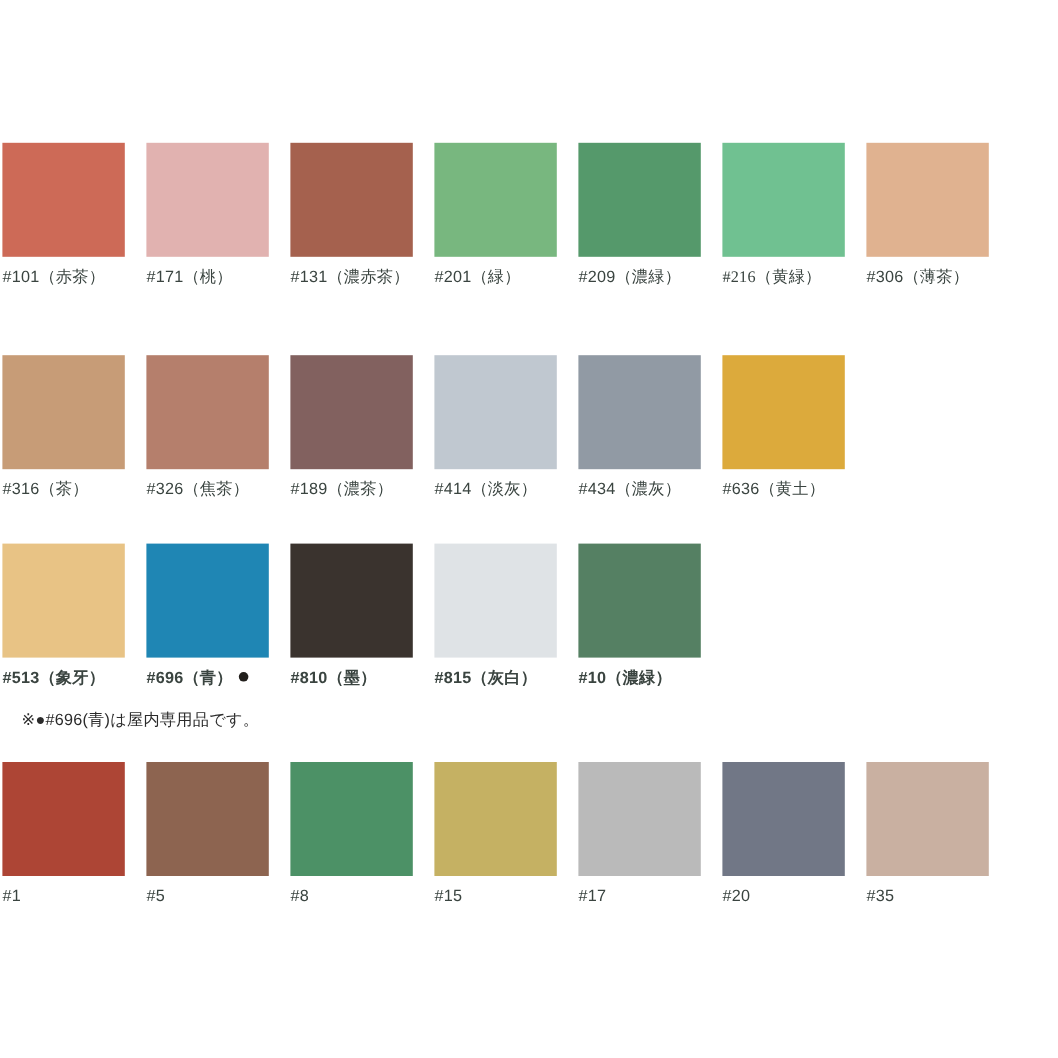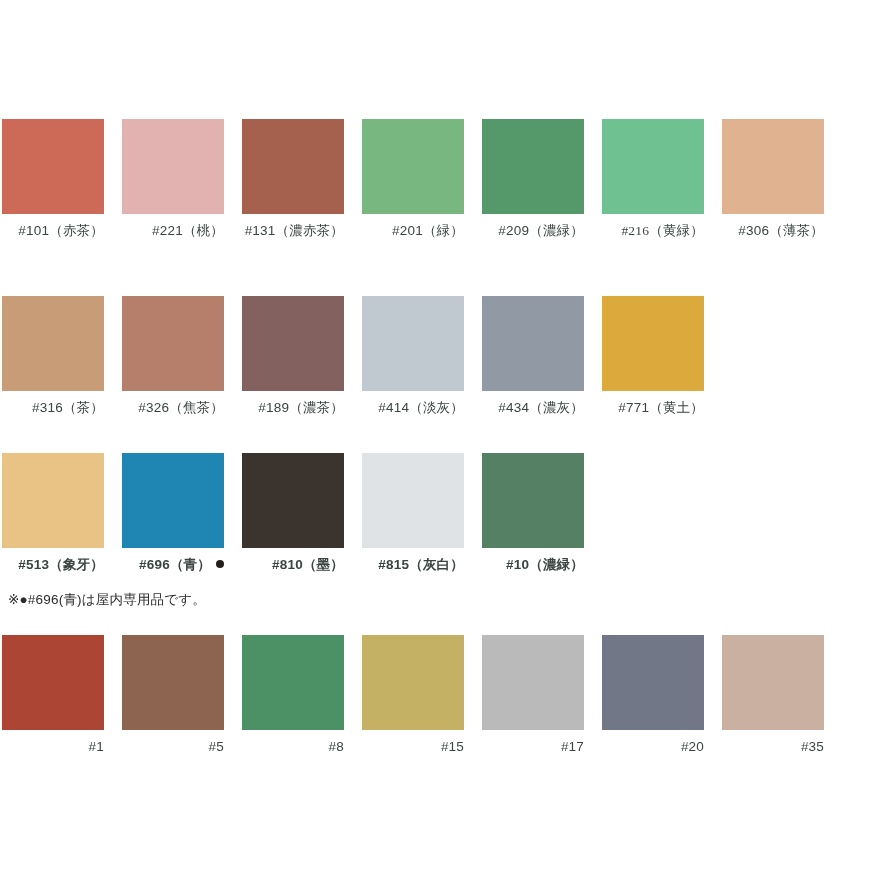--- a/index.html
+++ b/index.html
@@ -26,21 +26,20 @@
     width: 878px;
   }
   .swatch-row {
     display: flex;
     align-items: flex-start;
   }
   .swatch-cell {
     width: 102px;
     margin-right: 18px;
     box-sizing: border-box;
-    text-align: right;
   }
   .swatch-cell:last-child {
     margin-right: 0;
   }
   .swatch-chip {
     width: 102px;
     height: 95px;
     display: block;
     box-sizing: border-box;
   }
@@ -59,21 +58,21 @@
     width: 8px;
     height: 8px;
     border-radius: 50%;
     background: #221f1c;
     vertical-align: middle;
     margin-left: 5px;
     margin-bottom: 2px;
   }
   .note-line {
     position: absolute;
-    left: 8px;
+    left: 18px;
     font-size: 13.5px;
     line-height: 20px;
     color: #2b2b2b;
     letter-spacing: 0.2px;
     white-space: nowrap;
     font-family: "Liberation Sans", "DejaVu Sans", sans-serif;
   }
   
   #row-1 { top: 119px; }
   #row-2 { top: 296px; }
@@ -87,21 +86,21 @@
 <div id="board">
 
   <div class="swatch-grid" id="row-1">
     <div class="swatch-row">
         <div class="swatch-cell">
           <span class="swatch-chip" style="background: rgb(205, 106, 87);"></span>
           <span class="swatch-label" style="color: rgb(58, 68, 64);">#101（赤茶）</span>
         </div>
         <div class="swatch-cell">
           <span class="swatch-chip" style="background: rgb(225, 178, 176);"></span>
-          <span class="swatch-label" style="color: rgb(58, 68, 64);">#221（桃）</span>
+          <span class="swatch-label" style="color: rgb(58, 68, 64);">#171（桃）</span>
         </div>
         <div class="swatch-cell">
           <span class="swatch-chip" style="background: rgb(165, 97, 78);"></span>
           <span class="swatch-label" style="color: rgb(58, 68, 64);">#131（濃赤茶）</span>
         </div>
         <div class="swatch-cell">
           <span class="swatch-chip" style="background: rgb(120, 183, 127);"></span>
           <span class="swatch-label" style="color: rgb(58, 68, 64);">#201（緑）</span>
         </div>
         <div class="swatch-cell">
@@ -136,21 +135,21 @@
         <div class="swatch-cell">
           <span class="swatch-chip" style="background: rgb(192, 200, 208);"></span>
           <span class="swatch-label" style="color: rgb(58, 68, 64);">#414（淡灰）</span>
         </div>
         <div class="swatch-cell">
           <span class="swatch-chip" style="background: rgb(145, 154, 164);"></span>
           <span class="swatch-label" style="color: rgb(58, 68, 64);">#434（濃灰）</span>
         </div>
         <div class="swatch-cell">
           <span class="swatch-chip" style="background: rgb(220, 170, 60);"></span>
-          <span class="swatch-label" style="color: rgb(58, 68, 64);">#771（黄土）</span>
+          <span class="swatch-label" style="color: rgb(58, 68, 64);">#636（黄土）</span>
         </div>
       </div>
   </div>
 
   <div class="swatch-grid" id="row-3">
     <div class="swatch-row">
         <div class="swatch-cell">
           <span class="swatch-chip" style="background: rgb(232, 195, 133);"></span>
           <span class="swatch-label" style="color: rgb(58, 68, 64);">#513（象牙）</span>
         </div>

